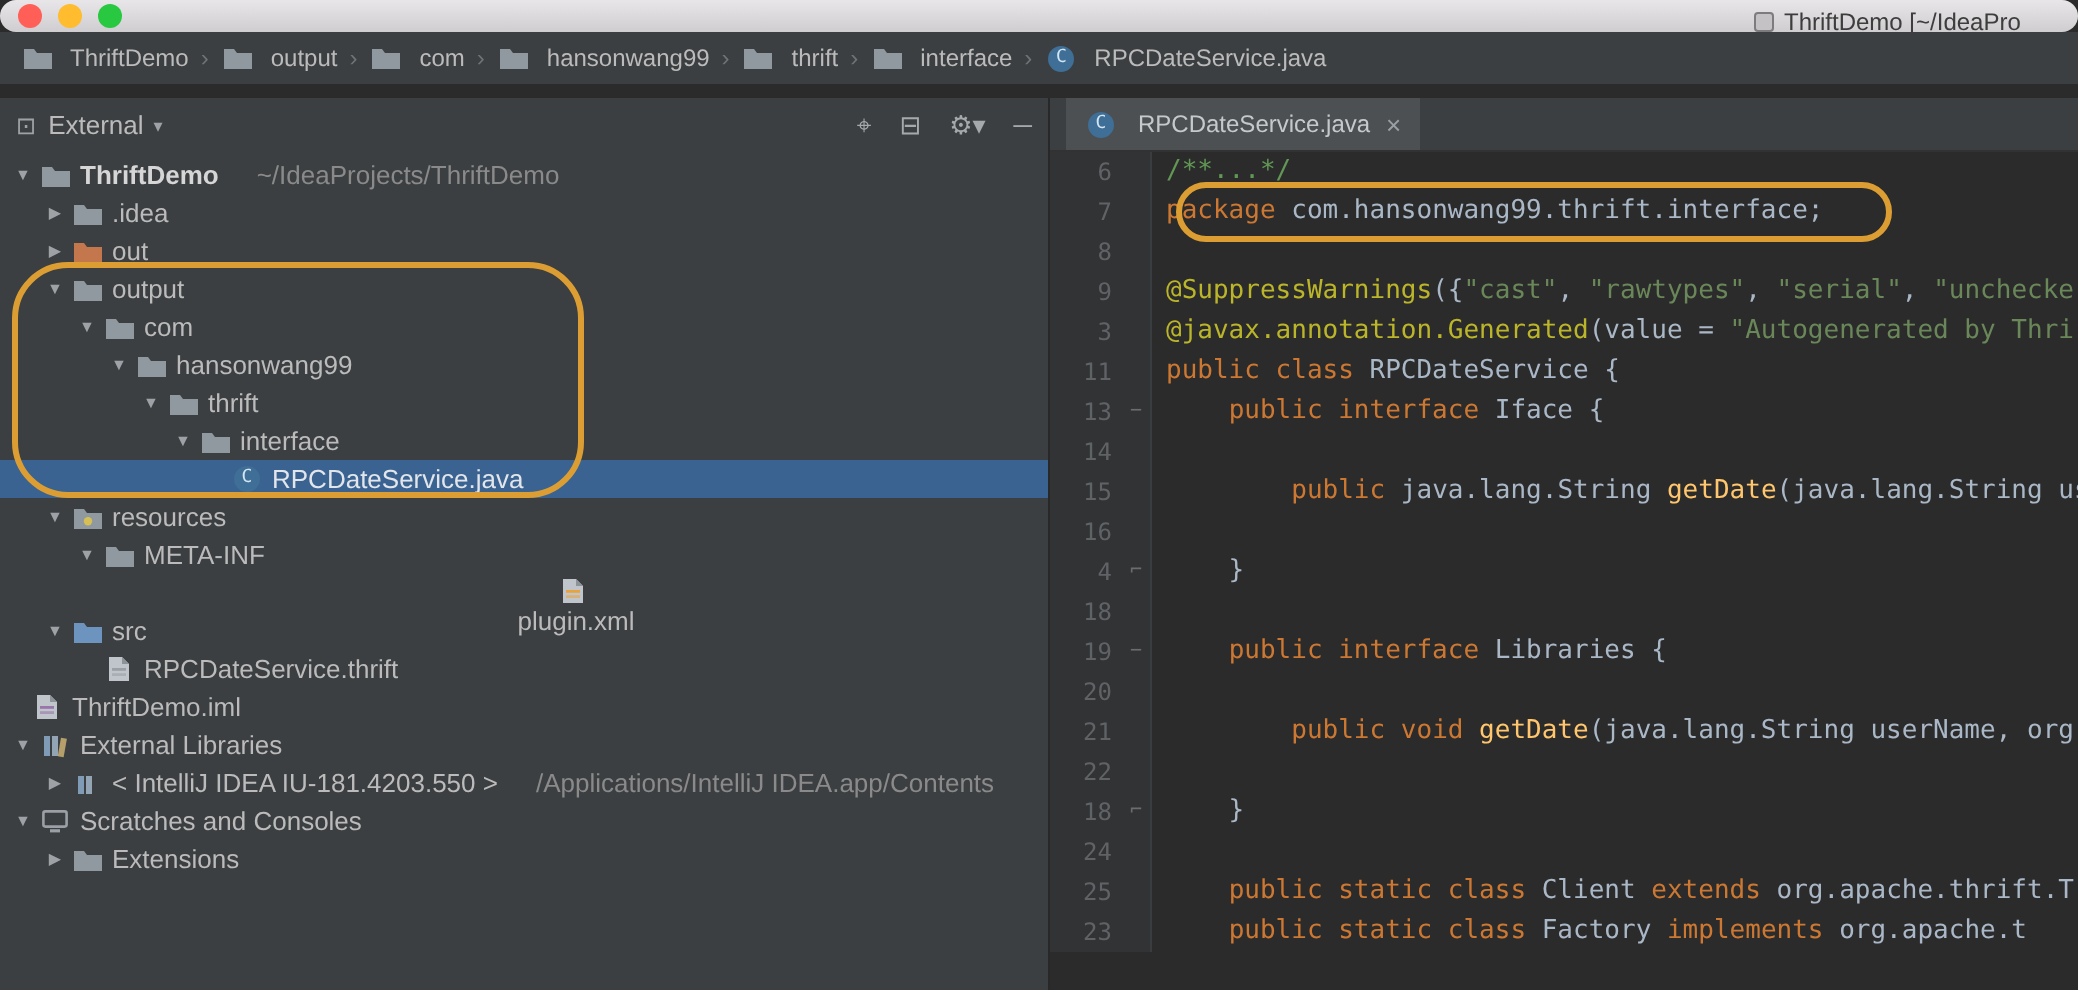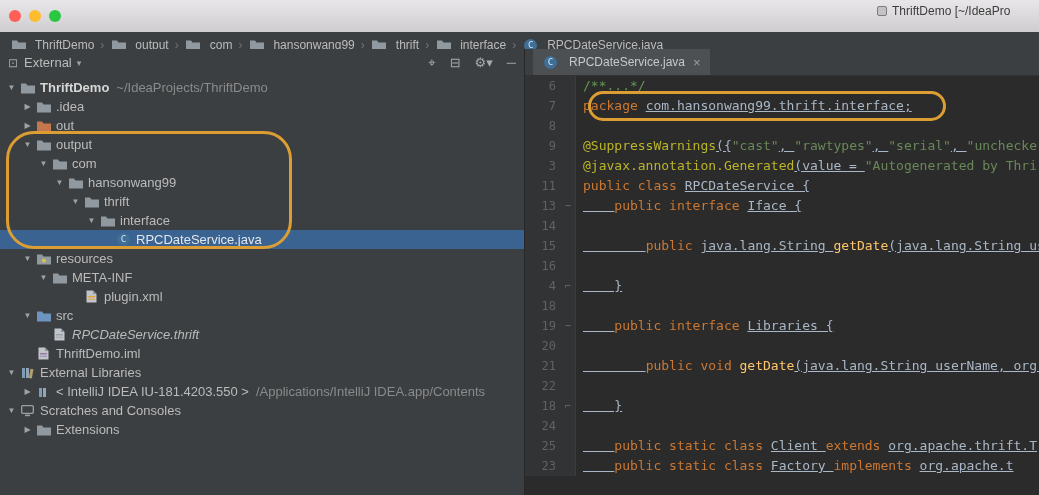--- a/index.html
+++ b/index.html
@@ -1,20 +1,20 @@
 <!DOCTYPE html>
 <html style="--selection-blue: #3A6392; --annotation-orange: #DC9E33; --keyword: #CC7832; --string: #6A8759; --annotation-yellow: #BBB529; --method: #FFC66D; --comment: #629755; --code-default: #A9B7C6; --editor-bg: #2B2B2B; --gutter-fg: #606366; --tl-red: #FF5F57; --tl-yellow: #FEBC2E; --tl-green: #28C840;"><head>
 <meta charset="utf-8">
 <style>
   * { margin:0; padding:0; box-sizing:border-box; }
   html,body { width:1039px; height:495px; overflow:hidden; }
   body { font-family:"Liberation Sans",sans-serif; background:#2b2b2b; position:relative; }
 
   
-  .titlebar { height:32px; background:linear-gradient(#e8e6e8,#cfcdcf); display:flex; align-items:center; position:relative; }
+  .titlebar { height:16px; background:linear-gradient(#e8e6e8,#cfcdcf); display:flex; align-items:center; position:relative;border-radius:10px; }
   .lights { display:flex; gap:8px; padding-left:9px; }
   .light { width:12px; height:12px; border-radius:50%; }
   .light.r { background:var(--tl-red); } .light.y { background:var(--tl-yellow); } .light.g { background:var(--tl-green); }
   .window-title { position:absolute; right:0; top:0; height:22px; display:flex; align-items:center; gap:5px;
                   font-size:12px; color:#3d3d3d; white-space:nowrap; overflow:hidden; width:162px; }
   .app-ic { width:10px; height:10px; border:1px solid #7d7b7d; background:#c4c2c4; border-radius:2px; flex:none; }
 
   
   .navbar { height:27px; background:#3c3f41; border-bottom:1px solid #2b2b2b; display:flex; align-items:center;
             padding-left:7px; font-size:12px; color:#bbbbbb; white-space:nowrap; }
@@ -31,40 +31,40 @@
   .twicon { color:#9ea2a6; font-size:12px; margin-right:6px; }
   .caret { color:#9ea2a6; font-size:9px; margin-left:5px; }
   .hicons { margin-left:auto; display:flex; align-items:center; }
   .hicon { color:#a6a9ac; font-size:13px; margin-left:14px; cursor:default; }
   .tree { flex:1; overflow:hidden; font-size:13px; color:#bbbbbb; padding-top:2px; }
   .tree-row { height:19px; display:flex; align-items:center; white-space:nowrap; cursor:default; }
   .tree-row.sel { background:var(--selection-blue); color:#e2e6ea; }
   .tree-row.bold > .tlabel { font-weight:bold; color:#d6d6d6; }
   .arrow { width:15px; flex:none; text-align:center; font-size:8px; color:#9ea2a6; }
   .ticon { width:17px; height:16px; flex:none; display:inline-flex; align-items:center; justify-content:center; margin-right:4px; }
-  .hint { color:#8a8a8a; margin-left:7px; font-weight:normal; }
+  .hint { color:#8a8a8a; margin-left:19px; font-weight:normal; }
   .cls-ic { display:inline-flex; width:13px; height:13px; border-radius:50%; background:#3f6e96; color:#d3e6f4;
             font-size:9px; line-height:13px; align-items:center; justify-content:center;
             font-family:"DejaVu Sans Mono",monospace; }
 
   
   .editor { flex:1; min-width:0; display:flex; flex-direction:column; background:var(--editor-bg); }
   .tabbar { height:27px; flex:none; background:#3c3f41; border-bottom:1px solid #323232;
             display:flex; align-items:stretch; padding-left:8px; }
   .tab { background:#4c5052; display:flex; align-items:center; gap:6px; padding:0 9px;
          font-size:12px; color:#c4c9cd; cursor:default; }
   .tab-close { color:#9aa0a5; font-size:13px; margin-left:2px; }
   .code-area { flex:1; overflow:hidden; font-family:"DejaVu Sans Mono",monospace; font-size:13px; }
   .code-line { display:flex; height:20px; line-height:20px; }
   .ln { width:36px; flex:none; text-align:right; padding-right:5px; color:var(--gutter-fg); background:#313335; font-size:12px; }
   .fold { width:15px; flex:none; text-align:center; color:#6a6d70; background:#313335;
           border-right:1px solid #3a3d3f; font-size:10px; }
   .code-text { flex:1; min-width:0; overflow:hidden; white-space:pre; color:var(--code-default); padding-left:7px; }
   .seg-k { color:var(--keyword); } .seg-s { color:var(--string); } .seg-a { color:var(--annotation-yellow);margin-top:20px; }
-  .seg-m { color:var(--method); } .seg-c { color:var(--comment); } .seg-d { color:var(--code-default);text-decoration:underline; }
+  .seg-m { color:var(--method); } .seg-c { color:var(--comment); } .seg-d { color:var(--code-default); }
 
   
   .oval { position:absolute; border:3px solid var(--annotation-orange); pointer-events:none; z-index:6; }
   .oval-tree { left:6px; top:82px; width:286px; height:118px; border-radius:28px; }
   .oval-code { left:588px; top:42px; width:358px; height:30px; border-radius:15px; }
 </style>
 </head>
 <body>
 
 <div class="titlebar">
@@ -249,54 +249,54 @@
         </div>
         <div class="tree-row" style="padding-left: 36px;">
           <span class="arrow">▼</span>
           <span class="ticon">
             <svg width="14" height="12" viewBox="0 0 14 12">
               <path d="M0 1.5 h5 l1.5 2 H14 V11.5 H0 Z" fill="#90999f"></path>
             </svg>
           </span>
           <span class="tlabel">META-INF</span>
         </div>
-        <div class="tree-row" style="padding-left: 68px;">
+        <div class="tree-row" style="padding-left: 52px; flex-direction: column;">
           <span class="arrow"></span>
           <span class="ticon">
             <svg width="11" height="13" viewBox="0 0 11 13">
               <path d="M0.5 0.5 h6.5 l3.5 3.5 v8.5 h-10 Z" fill="#bfc5ca"></path>
               <path d="M7 0.5 l3.5 3.5 H7 Z" fill="#8d9499"></path>
               <rect x="2" y="6" width="7" height="1.4" fill="#e8a33d"></rect>
               <rect x="2" y="8.6" width="7" height="1.4" fill="#e8a33d" opacity="0.6"></rect>
             </svg>
           </span>
           <span class="tlabel">plugin.xml</span>
         </div>
         <div class="tree-row" style="padding-left: 20px;">
           <span class="arrow">▼</span>
           <span class="ticon">
             <svg width="14" height="12" viewBox="0 0 14 12">
               <path d="M0 1.5 h5 l1.5 2 H14 V11.5 H0 Z" fill="#6d94bf"></path>
             </svg>
           </span>
           <span class="tlabel">src</span>
         </div>
-        <div class="tree-row" style="padding-left: 36px; font-style: italic;">
+        <div class="tree-row" style="padding-left: 36px;">
           <span class="arrow"></span>
           <span class="ticon">
             <svg width="11" height="13" viewBox="0 0 11 13">
               <path d="M0.5 0.5 h6.5 l3.5 3.5 v8.5 h-10 Z" fill="#bfc5ca"></path>
               <path d="M7 0.5 l3.5 3.5 H7 Z" fill="#8d9499"></path>
               <rect x="2" y="6" width="7" height="1.4" fill="#9aa0a6"></rect>
               <rect x="2" y="8.6" width="7" height="1.4" fill="#9aa0a6" opacity="0.6"></rect>
             </svg>
           </span>
           <span class="tlabel">RPCDateService.thrift</span>
         </div>
-        <div class="tree-row" style="padding-left: 20px;">
+        <div class="tree-row" style="">
           <span class="arrow"></span>
           <span class="ticon">
             <svg width="11" height="13" viewBox="0 0 11 13">
               <path d="M0.5 0.5 h6.5 l3.5 3.5 v8.5 h-10 Z" fill="#bfc5ca"></path>
               <path d="M7 0.5 l3.5 3.5 H7 Z" fill="#8d9499"></path>
               <rect x="2" y="6" width="7" height="1.4" fill="#9876aa"></rect>
               <rect x="2" y="8.6" width="7" height="1.4" fill="#9876aa" opacity="0.6"></rect>
             </svg>
           </span>
           <span class="tlabel">ThriftDemo.iml</span>

